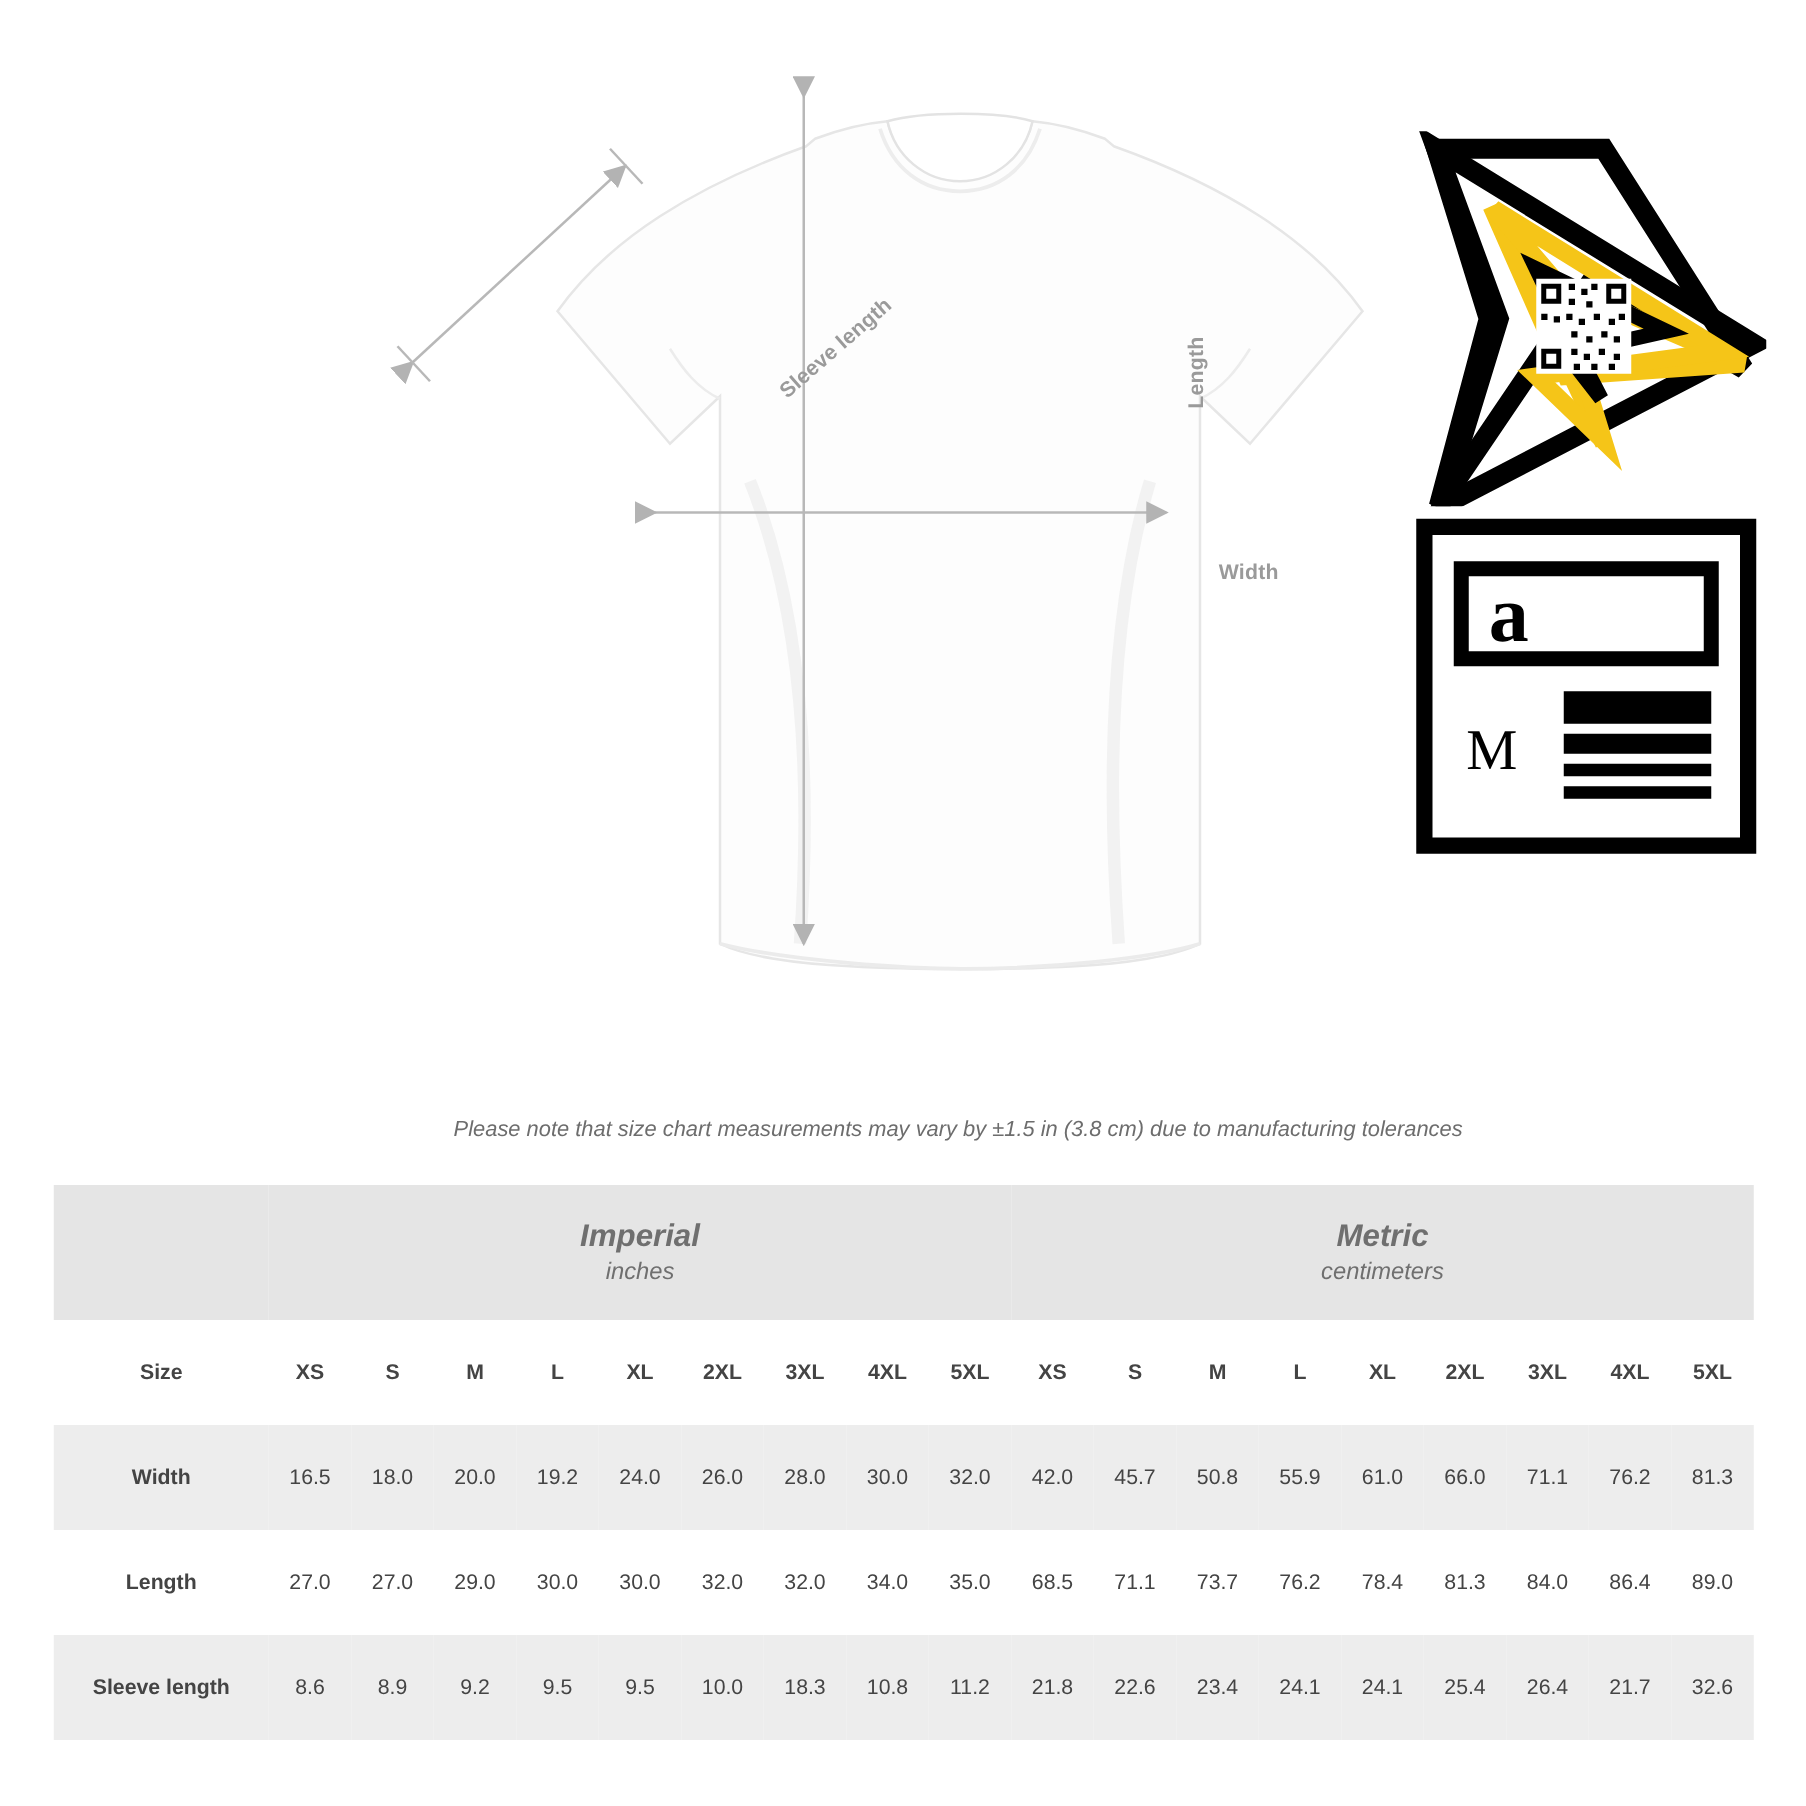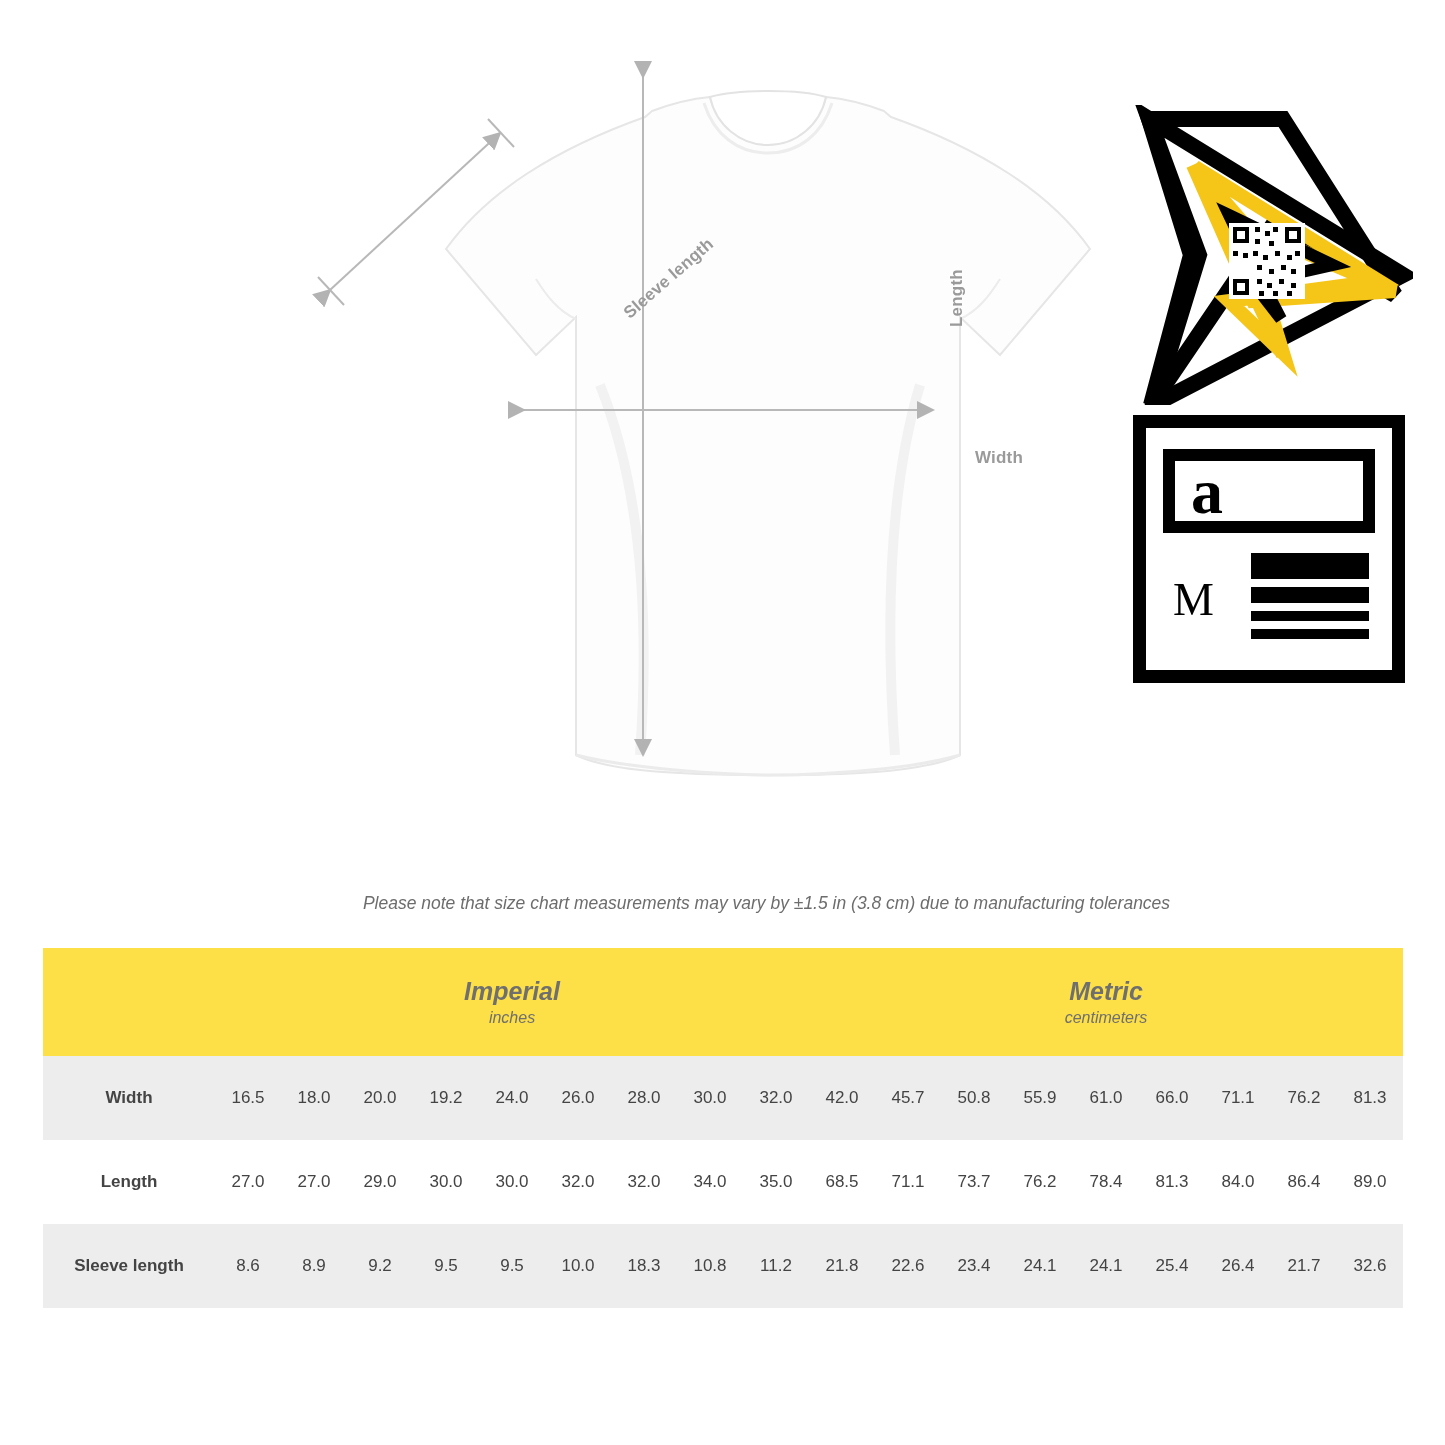--- a/index.html
+++ b/index.html
@@ -79,33 +79,33 @@
     table-layout: fixed;
   }
   table.size-chart td, table.size-chart th {
     text-align: center;
     vertical-align: middle;
     border: none;
     font-size: 17px;
     color: #444;
   }
   .unit-head {
-    background: #fde047;
+    background: #e5e5e5;
     height: 108px;
   }
   .unit-title {
     font-weight: bold;
     font-style: italic;
     font-size: 25px;
     color: #6f6f6f;
     line-height: 1.15;
   }
   .unit-sub {
     font-style: italic;
-    font-size: 16px;
+    font-size: 19px;
     color: #6f6f6f;
     padding-top: 3px;
   }
   .row-size td {
     height: 82px;
     background: #ffffff;
     font-weight: bold;
     font-size: 18px;
     color: #3d3d3d;
   }
@@ -240,20 +240,41 @@
       <td colspan="9">
         <div class="unit-title">Imperial</div>
         <div class="unit-sub">inches</div>
       </td>
       <td colspan="9">
         <div class="unit-title">Metric</div>
         <div class="unit-sub">centimeters</div>
       </td>
     </tr>
 
+    <tr class="row-size">
+      <td class="rowlabel">Size</td>
+      <td>XS</td>
+      <td>S</td>
+      <td>M</td>
+      <td>L</td>
+      <td>XL</td>
+      <td>2XL</td>
+      <td>3XL</td>
+      <td>4XL</td>
+      <td>5XL</td>
+      <td>XS</td>
+      <td>S</td>
+      <td>M</td>
+      <td>L</td>
+      <td>XL</td>
+      <td>2XL</td>
+      <td>3XL</td>
+      <td>4XL</td>
+      <td>5XL</td>
+    </tr>
 
     <tr class="row-band">
       <td class="rowlabel">Width</td>
       <td class="cell-val">16.5</td>
       <td class="cell-val">18.0</td>
       <td class="cell-val">20.0</td>
       <td class="cell-val">19.2</td>
       <td class="cell-val">24.0</td>
       <td class="cell-val">26.0</td>
       <td class="cell-val">28.0</td>

